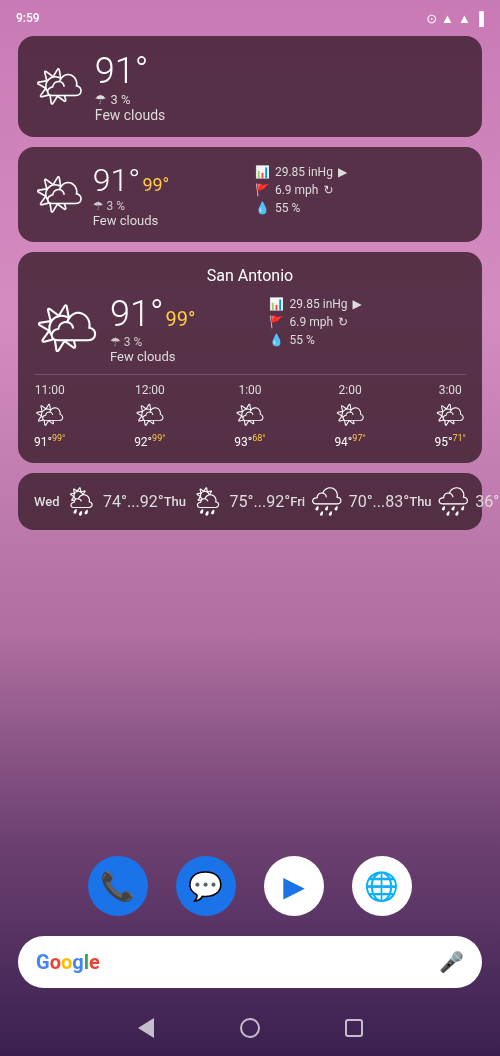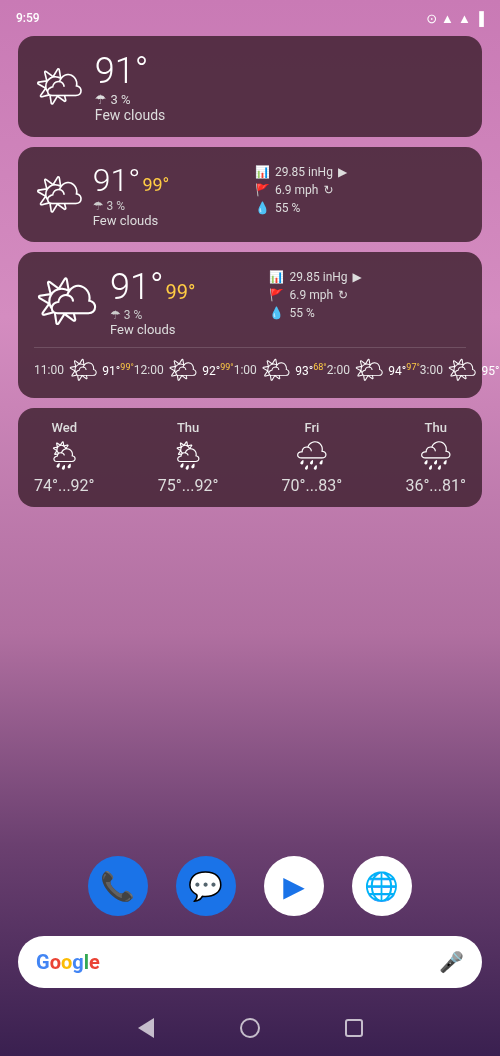--- a/index.html
+++ b/index.html
@@ -151,21 +151,21 @@
     
     .hourly-row {
       display: flex;
       justify-content: space-between;
       margin-top: 8px;
       border-top: 1px solid rgba(255,255,255,0.15);
       padding-top: 8px;
     }
     .hour-item {
       display: flex;
-      flex-direction: row;
+      flex-direction: column;
       align-items: center;
       gap: 4px;
     }
     .hour-item .time {
       font-size: 12px;
       color: #ddd;
     }
     .hour-item .h-icon {
       font-size: 24px;
     }
@@ -181,21 +181,21 @@
     
     .widget-weekly {
       padding: 12px 16px;
     }
     .weekly-row {
       display: flex;
       justify-content: space-between;
     }
     .day-item {
       display: flex;
-      flex-direction: column;
+      flex-direction: row;
       align-items: center;
       gap: 4px;
     }
     .day-item .day-name {
       font-size: 13px;
       color: #ddd;
       font-weight: 500;
     }
     .day-item .d-icon {
       font-size: 28px;
@@ -354,20 +354,21 @@
       </div>
       <div class="stat">
         <span>💧</span>
         <span>55 %</span>
       </div>
     </div>
   </div>
 </div>
 
 <div class="widget widget-large">
+  <div class="city">San Antonio</div>
   <div class="top-row">
     <div class="left">
       <div class="weather-icon">🌤</div>
       <div class="info">
         <div style="display:flex;align-items:baseline;gap:2px;">
           <span style="font-size:36px;font-weight:300;">91°</span>
           <span class="temp-orange" style="font-size:20px;">99°</span>
         </div>
         <div style="font-size:12px;color:#ccc;display:flex;align-items:center;gap:3px;">
           <span>☂</span>

